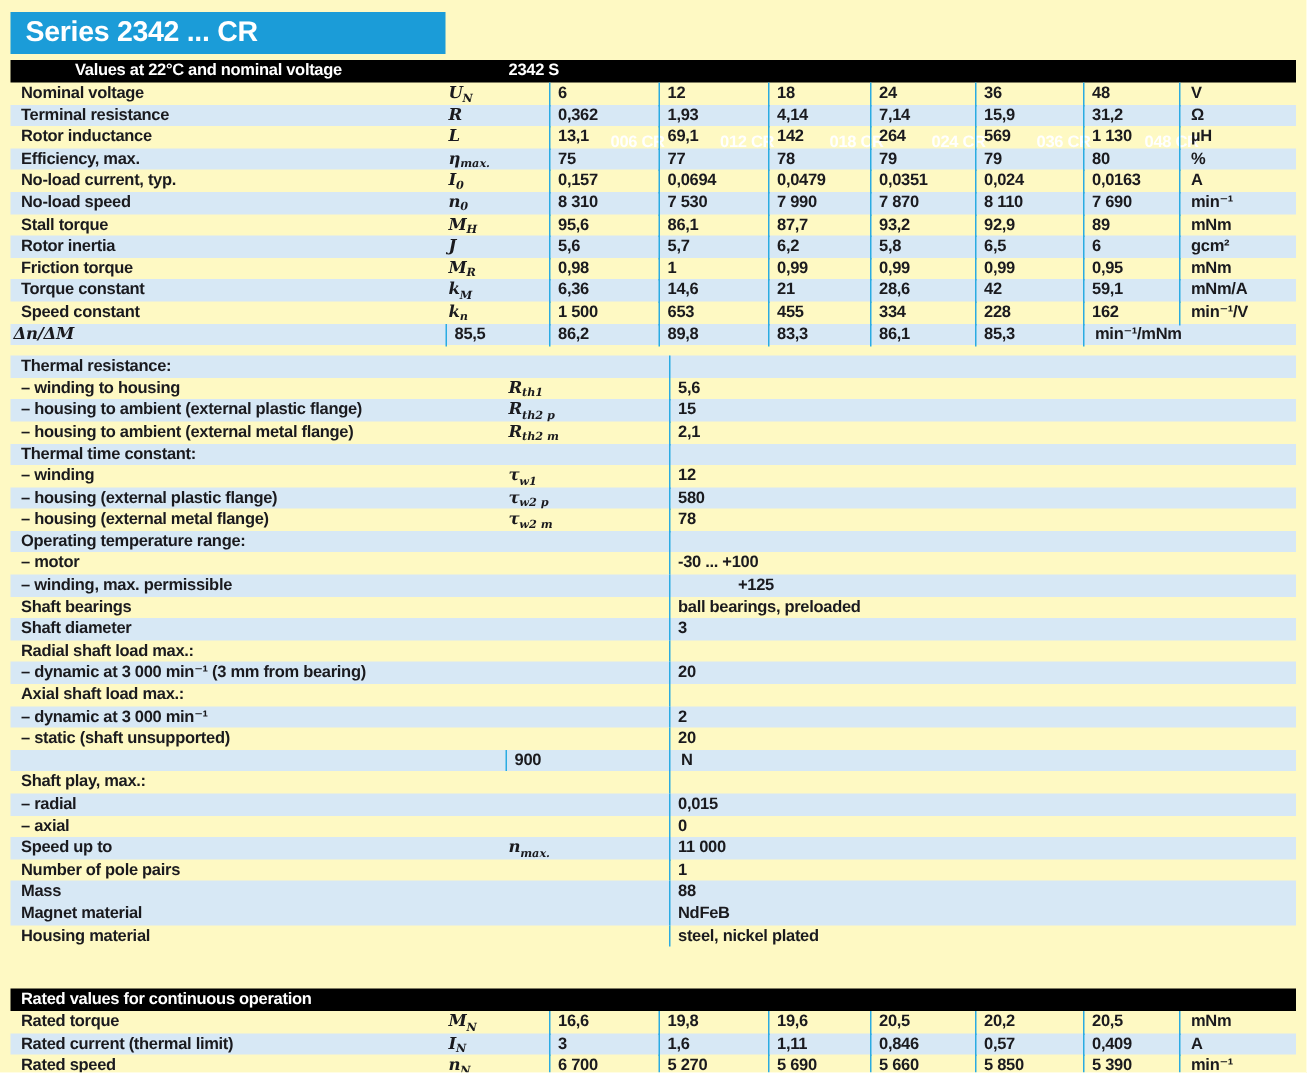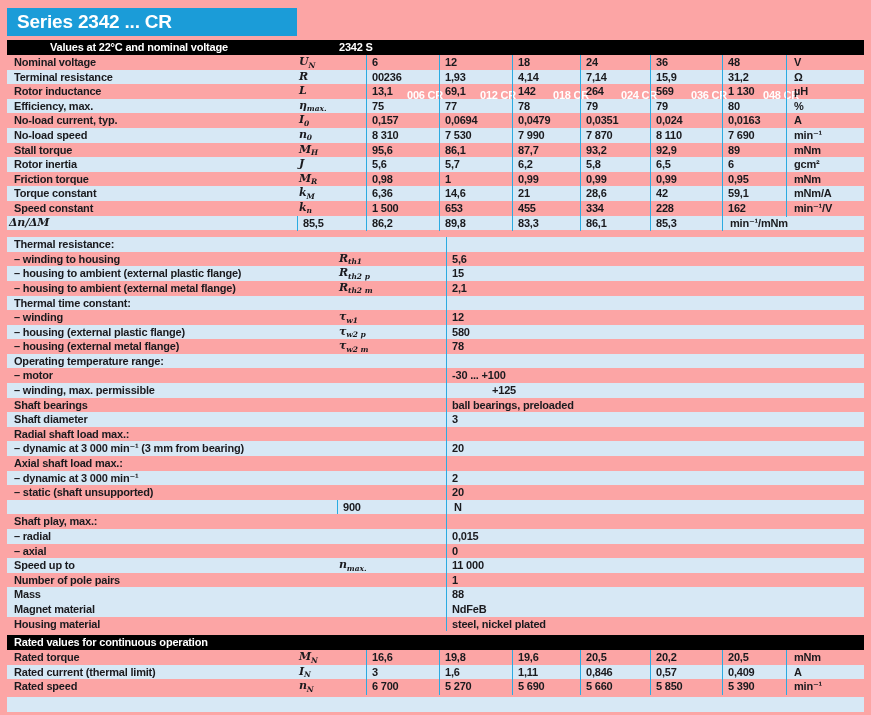--- a/index.html
+++ b/index.html
@@ -1,19 +1,19 @@
 <!DOCTYPE html>
 <html style="--accent: #1b9cd8; --stripe: #d7e8f5; --line: #2aabe2; --bar: #000000; --text: #1a1a1e;"><head>
 <meta charset="utf-8">
 <style>
   :root{
     --accent:#1b9cd8; --stripe:#d7e8f5; --line:#2aabe2; --bar:#000000; --text:#1a1a1e;
   }
   html,body{margin:0;padding:0;background:#fff;}
-  .page{width:871px;height:715px;background:#fca5a5;overflow:hidden;
+  .page{width:871px;height:715px;background:#fef9c3;overflow:hidden;
         font-family:"Liberation Sans","DejaVu Sans",sans-serif;font-weight:700;color:var(--text);}
   .inner{margin-left:7px;width:857px;padding-top:8px;}
   .title-bar{width:290px;height:28px;background:var(--accent);color:#fff;
              font-size:19px;line-height:28px;padding-left:10px;box-sizing:border-box;
              margin-bottom:4px;letter-spacing:-0.2px;}
   .bar{background:var(--bar);color:#fff;height:15px;line-height:15px;font-size:11px;letter-spacing:-0.2px;padding-left:36px;}
   .grid{display:grid;grid-template-columns:290px 69px 73px 73px 68px 70px 72px 64px 78px;}
   .wgrid{display:grid;grid-template-columns:290px 69px 420px 78px;gap:40px;}
   .row{height:14.6px;line-height:14.6px;font-size:11px;letter-spacing:-0.2px;}
   .stripe{background:var(--stripe);}
@@ -61,21 +61,21 @@
           <div class="cell c-val">12</div>
           <div class="cell c-val">18</div>
           <div class="cell c-val">24</div>
           <div class="cell c-val">36</div>
           <div class="cell c-val">48</div>
           <div class="cell c-unit">V</div>
         </div>
         <div class="row grid stripe">
           <div class="cell c-label">Terminal resistance</div>
           <div class="cell c-sym"><span>R</span><span class="sub"></span></div>
-          <div class="cell c-val">00236</div>
+          <div class="cell c-val">0,362</div>
           <div class="cell c-val">1,93</div>
           <div class="cell c-val">4,14</div>
           <div class="cell c-val">7,14</div>
           <div class="cell c-val">15,9</div>
           <div class="cell c-val">31,2</div>
           <div class="cell c-unit">Ω</div>
         </div>
         <div class="row grid">
           <div class="cell c-label">Rotor inductance</div>
           <div class="cell c-sym"><span>L</span><span class="sub"></span></div>
@@ -348,21 +348,21 @@
         <div class="row wgrid">
           <div class="cell c-label">Housing material</div>
           <div class="cell c-sym"><span></span><span class="sub"></span></div>
           <div class="cell c-val"><span class="vtext">steel, nickel plated</span></div>
           <div class="cell c-unit"></div>
         </div>
       </div>
 
     <div class="gap2"></div>
 
-    <div class="bar" style="padding-left:7px;">
+    <div class="bar" style="padding-left:7px;margin-top:24px;">
       <span>Rated values for continuous operation</span>
     </div>
 
     <div id="sec-rated">
         <div class="row grid">
           <div class="cell c-label">Rated torque</div>
           <div class="cell c-sym"><span>M</span><span class="sub">N</span></div>
           <div class="cell c-val">16,6</div>
           <div class="cell c-val">19,8</div>
           <div class="cell c-val">19,6</div>

